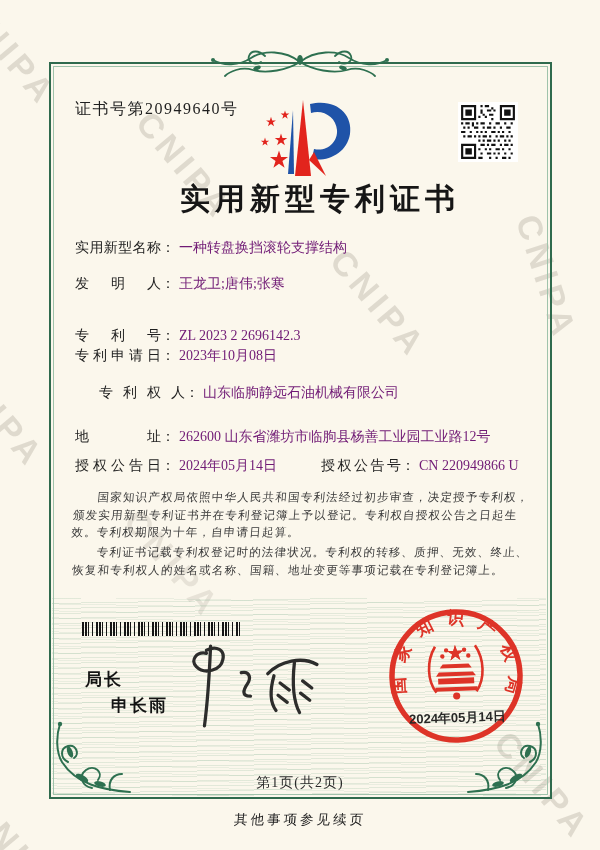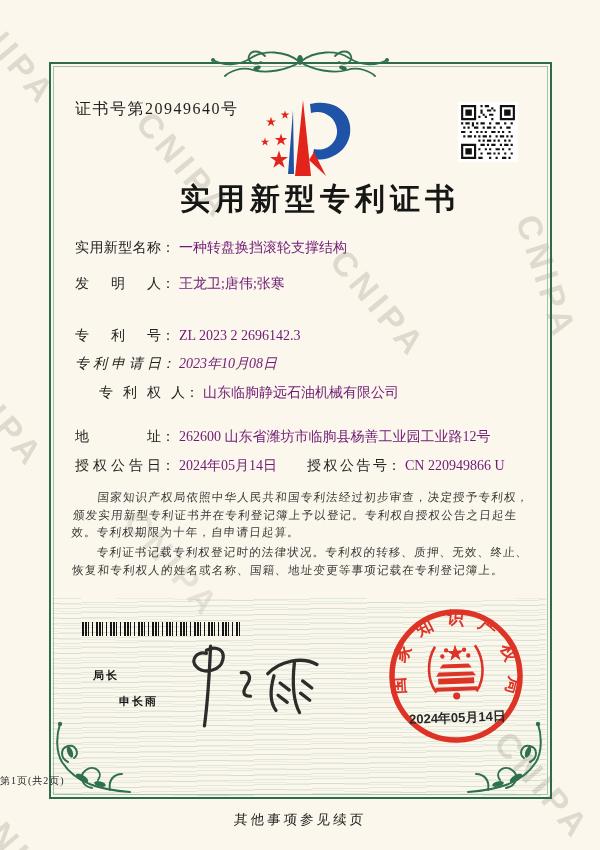--- a/index.html
+++ b/index.html
@@ -41,44 +41,44 @@
     position:absolute;left:0;top:179px;width:100%;text-align:center;z-index:3;
     font-size:30px;font-weight:bold;letter-spacing:5px;color:#161616;margin-left:20px;
   }
   
   .fields{position:absolute;left:75px;top:239px;width:460px;z-index:3;font-size:14px;}
   .frow{position:absolute;left:0;white-space:nowrap;}
   .flabel{display:inline-block;width:86px;text-align:justify;text-align-last:justify;}
   .fcolon{display:inline-block;margin-right:4px;}
   .fvalue{color:#701a75;}
   .fvalue.fixed{display:inline-block;width:128px;}
-  .flabel2{display:inline-block;width:80px;text-align:justify;text-align-last:justify;margin-left:0;}
+  .flabel2{display:inline-block;width:80px;text-align:justify;text-align-last:justify;margin-left:14px;}
   
   .paras{position:absolute;left:73px;top:489px;width:456px;z-index:3;}
   .para{
     font-size:11.5px;line-height:17.5px;letter-spacing:1.2px;color:#3a3a3a;
     text-indent:2em;margin:0 0 2px 0;transform:skewX(-5deg);
   }
   
   .barcode{
     position:absolute;left:82px;top:622px;width:158px;height:14px;z-index:3;
     background:repeating-linear-gradient(90deg,
       #161616 0 2px, transparent 2px 3px,
       #161616 3px 5px, transparent 5px 6px,
       #161616 6px 7px, transparent 7px 10px,
       #161616 10px 11px, transparent 11px 14px);
   }
   .signer{
     position:absolute;left:85px;z-index:3;
     font-family:"Liberation Sans","DejaVu Sans",sans-serif;
-    font-size:11px;font-weight:600;color:#141414;letter-spacing:2px;margin-left:8px;
+    font-size:17px;font-weight:600;color:#141414;letter-spacing:2px;
   }
   .sig{position:absolute;left:170px;top:640px;width:165px;height:92px;z-index:4;}
   .seal{position:absolute;left:386px;top:606px;width:140px;height:140px;z-index:4;transform:rotate(-2deg);opacity:0.95;}
-  .pageinfo{position:absolute;left:0;top:774px;width:100%;text-align:left;font-size:10px;letter-spacing:1px;z-index:3;color:#2a2a2a;}
+  .pageinfo{position:absolute;left:0;top:774px;width:100%;text-align:center;font-size:14px;letter-spacing:1px;z-index:3;color:#2a2a2a;}
   .footnote{
     position:absolute;left:0;top:811px;width:100%;text-align:center;z-index:3;
     font-size:13.5px;letter-spacing:3px;color:#222;transform:skewX(-5deg);
   }
 </style>
 </head>
 <body>
 
 <div class="wm" style="left:-18px;top:-10px;transform:rotate(50deg);">CNIPA</div>
 <div class="wm" style="left:158px;top:104px;transform:rotate(50deg);">CNIPA</div>
@@ -177,21 +177,21 @@
 <div class="fields">
   <div class="frow" style="top:0;">
     <span class="flabel">实用新型名称</span><span class="fcolon">：</span><span class="fvalue">一种转盘换挡滚轮支撑结构</span>
   </div>
   <div class="frow" style="top:36px;">
     <span class="flabel">发明人</span><span class="fcolon">：</span><span class="fvalue">王龙卫;唐伟;张寒</span>
   </div>
   <div class="frow" style="top:88px;">
     <span class="flabel">专利号</span><span class="fcolon">：</span><span class="fvalue">ZL 2023 2 2696142.3</span>
   </div>
-  <div class="frow" style="top:116px;font-style:italic;">
+  <div class="frow" style="top:108px;">
     <span class="flabel">专利申请日</span><span class="fcolon">：</span><span class="fvalue">2023年10月08日</span>
   </div>
   <div class="frow" style="top:145px;margin-left:24px;">
     <span class="flabel">专利权人</span><span class="fcolon">：</span><span class="fvalue">山东临朐静远石油机械有限公司</span>
   </div>
   <div class="frow" style="top:181px;margin-top:8px;">
     <span class="flabel">地址</span><span class="fcolon">：</span><span class="fvalue">262600 山东省潍坊市临朐县杨善工业园工业路12号</span>
   </div>
   <div class="frow" style="top:218px;">
     <span class="flabel">授权公告日</span><span class="fcolon">：</span><span class="fvalue fixed">2024年05月14日</span><span class="flabel2">授权公告号</span><span class="fcolon">：</span><span class="fvalue">CN 220949866 U</span>

